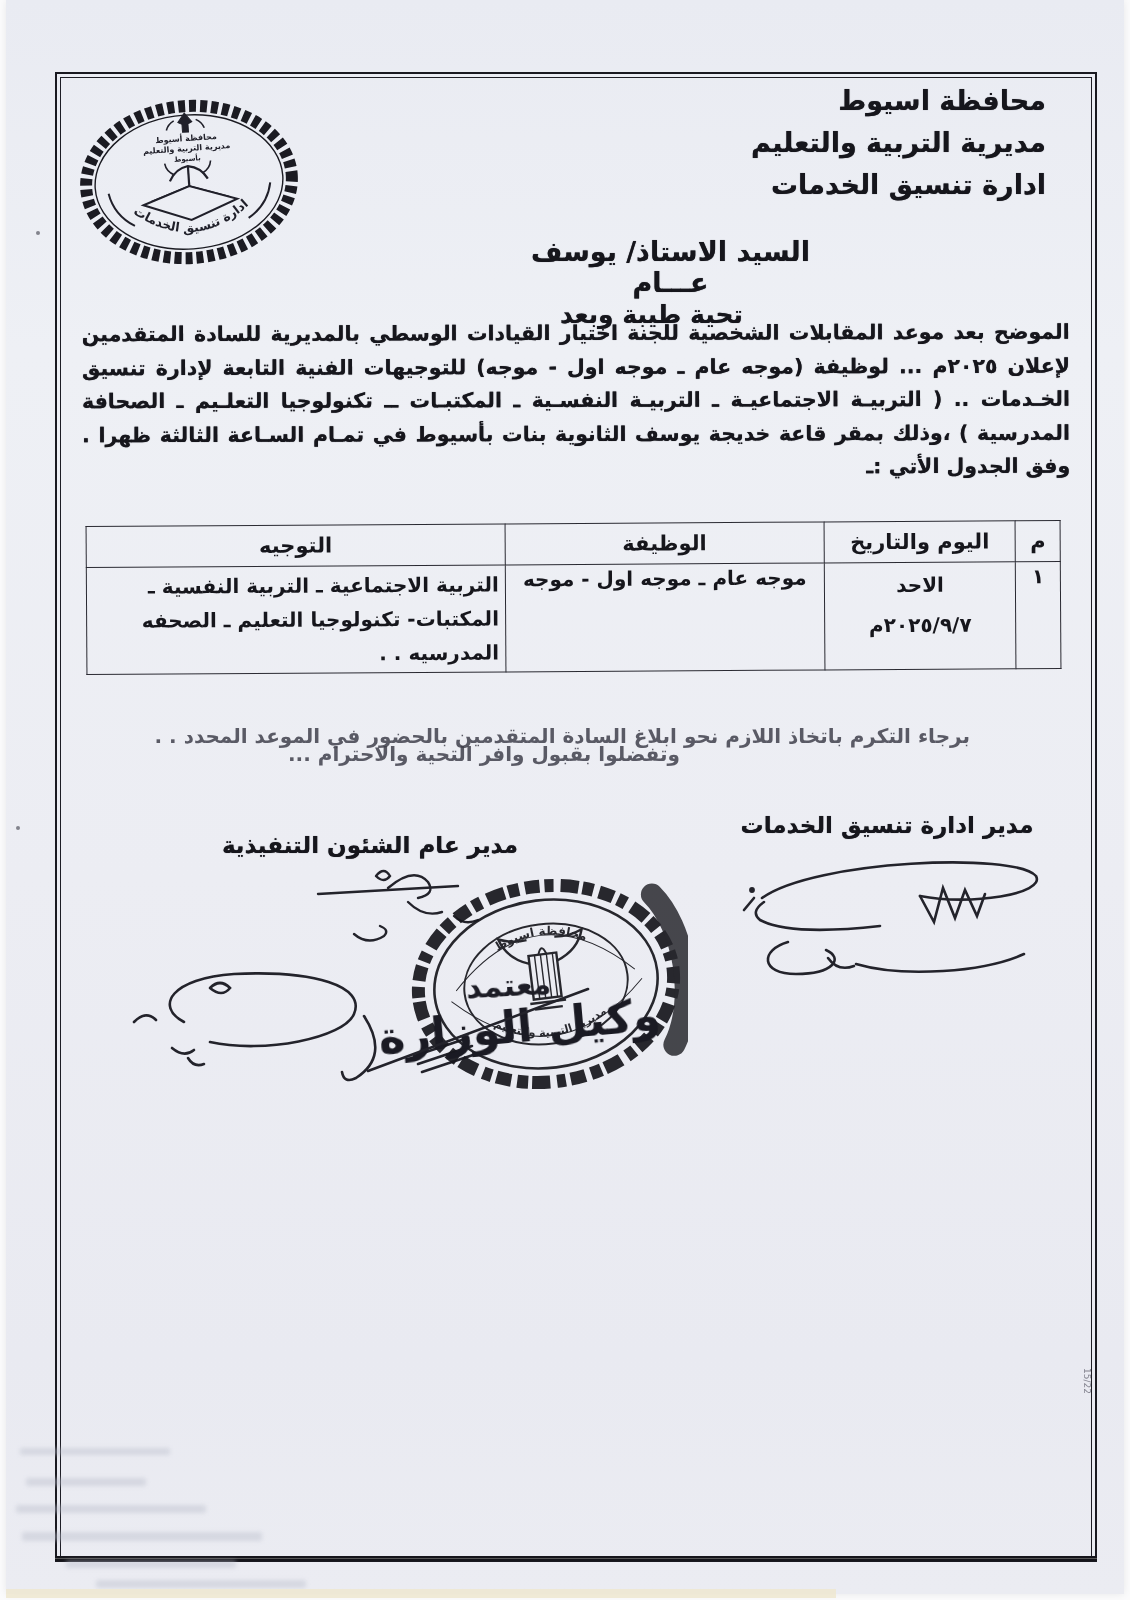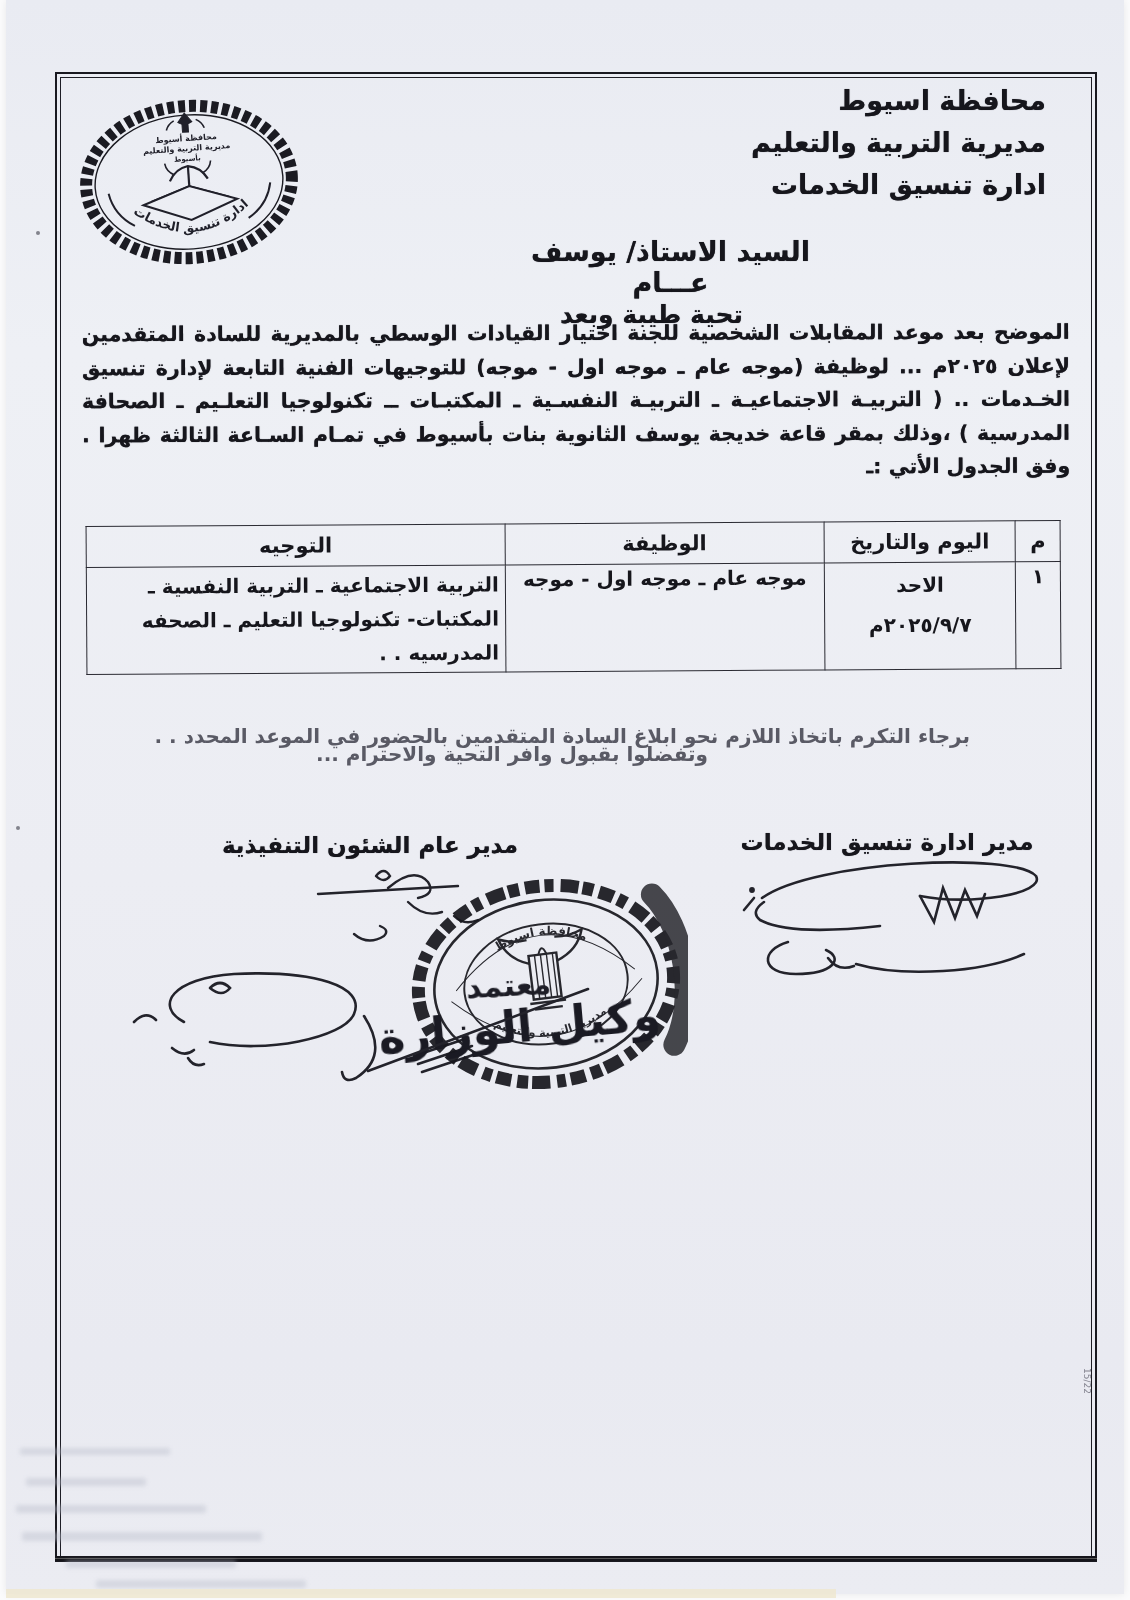--- a/index.html
+++ b/index.html
@@ -30,23 +30,23 @@
   table.sched{position:absolute;left:80px;top:523px;width:975px;border-collapse:collapse;
               transform:rotate(-.35deg);font-weight:bold;color:#16161c;}
   table.sched th,table.sched td{border:1.6px solid #2a2a32;padding:2px 6px;}
   table.sched th{font-size:21px;height:36px;text-align:center;font-weight:bold;}
   td.c-num{width:33px;text-align:center;vertical-align:top;font-size:20px;padding-top:8px;}
   td.c-date{width:185px;text-align:center;vertical-align:top;font-size:20px;padding-top:8px;line-height:40px;}
   td.c-job{width:325px;text-align:center;vertical-align:top;font-size:20px;padding-top:8px;}
   td.c-guid{width:432px;text-align:right;vertical-align:top;font-size:20px;line-height:34px;height:96px;padding-top:6px;}
 
   .closing1{left:112px;top:724px;width:852px;text-align:right;font-size:20px;font-weight:bold;}
-  .closing2{left:282px;top:742px;width:420px;text-align:right;font-size:20px;font-weight:bold;}
-
-  .sig-title-r{left:700px;top:812px;width:362px;text-align:center;font-size:23px;font-weight:bold;margin-top:17px;}
+  .closing2{left:282px;top:742px;width:420px;text-align:left;font-size:20px;font-weight:bold;}
+
+  .sig-title-r{left:700px;top:812px;width:362px;text-align:center;font-size:23px;font-weight:bold;}
   .sig-title-l{left:188px;top:820px;width:352px;text-align:center;font-size:23px;font-weight:bold;filter:blur(.4px);margin-top:12px;}
   .scrawl{stroke:#23232b;fill:none;stroke-linecap:round;}
 
   .stamp-wrap{left:398px;top:872px;width:284px;height:228px;}
   .ov-approved{left:460px;top:968px;font-size:30px;font-weight:bold;color:#1d1d26;transform:rotate(-3deg);
                filter:blur(.3px);}
   .ov-deputy{left:372px;top:1000px;font-size:45px;font-weight:bold;color:#1a1a23;transform:rotate(-5deg);
              filter:blur(.35px);letter-spacing:2px;}
   .marker{left:1086px;top:1368px;font-size:9px;color:#83838f;transform:rotate(90deg);transform-origin:left top;}
 

